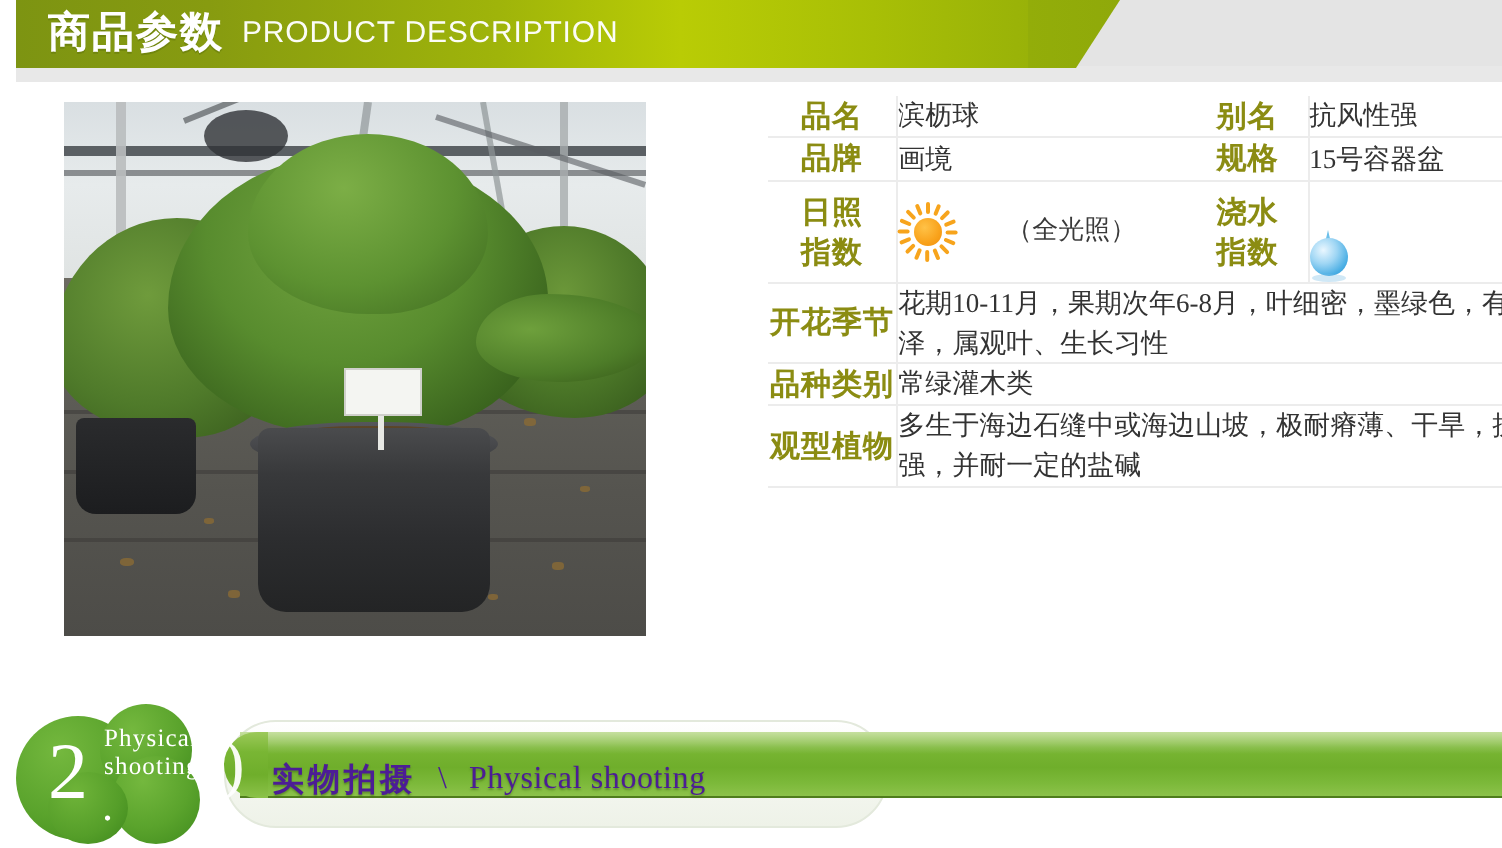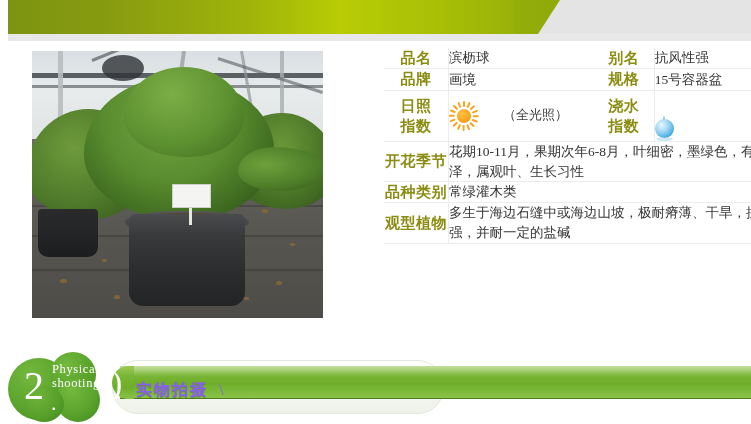--- a/index.html
+++ b/index.html
@@ -205,21 +205,21 @@
     background:linear-gradient(to bottom,rgba(255,255,255,.42),rgba(255,255,255,0));
   }
   .bar-capleft{
     position:absolute;left:112px;top:14px;width:22px;height:33px;
     background:linear-gradient(to bottom,#9cc95a 0%,#79b634 30%,#6fae2b 65%,#8cc24a 100%);
     border-radius:17px 0 0 17px;
   }
   .bar-text{
     position:absolute;left:136px;top:14px;height:48px;
     display:flex;align-items:center;gap:11px;
-    color:#8b5cf6;
+    color:#4c1d95;
   }
   .bar-cn{
     font-size:16px;font-weight:bold;letter-spacing:2px;
     font-family:"DejaVu Sans", sans-serif;
     text-shadow:0 1px 1px rgba(60,100,20,.5);
   }
   .bar-slash{font-size:16px;font-family:"Liberation Serif", serif;}
   .bar-en{
     font-size:16px;font-family:"Liberation Serif", serif;letter-spacing:.3px;
     text-shadow:0 1px 1px rgba(60,100,20,.5);
@@ -251,20 +251,24 @@
   }
 </style>
 </head>
 <body>
 
 <div class="header-wrap">
   <div class="header-grayband"></div>
   <div class="header-grayband-under"></div>
   <div class="header-greenband"></div>
   <div class="header-greenband-tail"></div>
+  <div class="header-titles">
+    <span class="header-cn">商品参数</span>
+    <span class="header-en">PRODUCT DESCRIPTION</span>
+  </div>
 </div>
 
 <div class="photo">
   <div class="ph-sky"></div>
   <div class="ph-frame ph-pipe1"></div>
   <div class="ph-frame ph-pipe2"></div>
   <div class="ph-frame ph-post1"></div>
   <div class="ph-frame ph-post2"></div>
   <div class="ph-frame ph-post3"></div>
   <div class="ph-frame ph-post4"></div>
@@ -373,20 +377,21 @@
 </table>
 
 <div class="banner">
   <div class="bar-outer"></div>
   <div class="bar-green"></div>
   <div class="bar-gloss"></div>
   <div class="bar-capleft"></div>
   <div class="bar-text">
     <span class="bar-cn">实物拍摄</span>
     <span class="bar-slash">\</span>
+    <span class="bar-en">Physical shooting</span>
   </div>
   <div class="cloud">
     <div class="c1"></div>
     <div class="c2"></div>
     <div class="c3"></div>
     <div class="c4"></div>
     <span class="num">2</span>
     <span class="num-dot">.</span>
     <span class="cl-en">
       <span>Physical</span><br>

